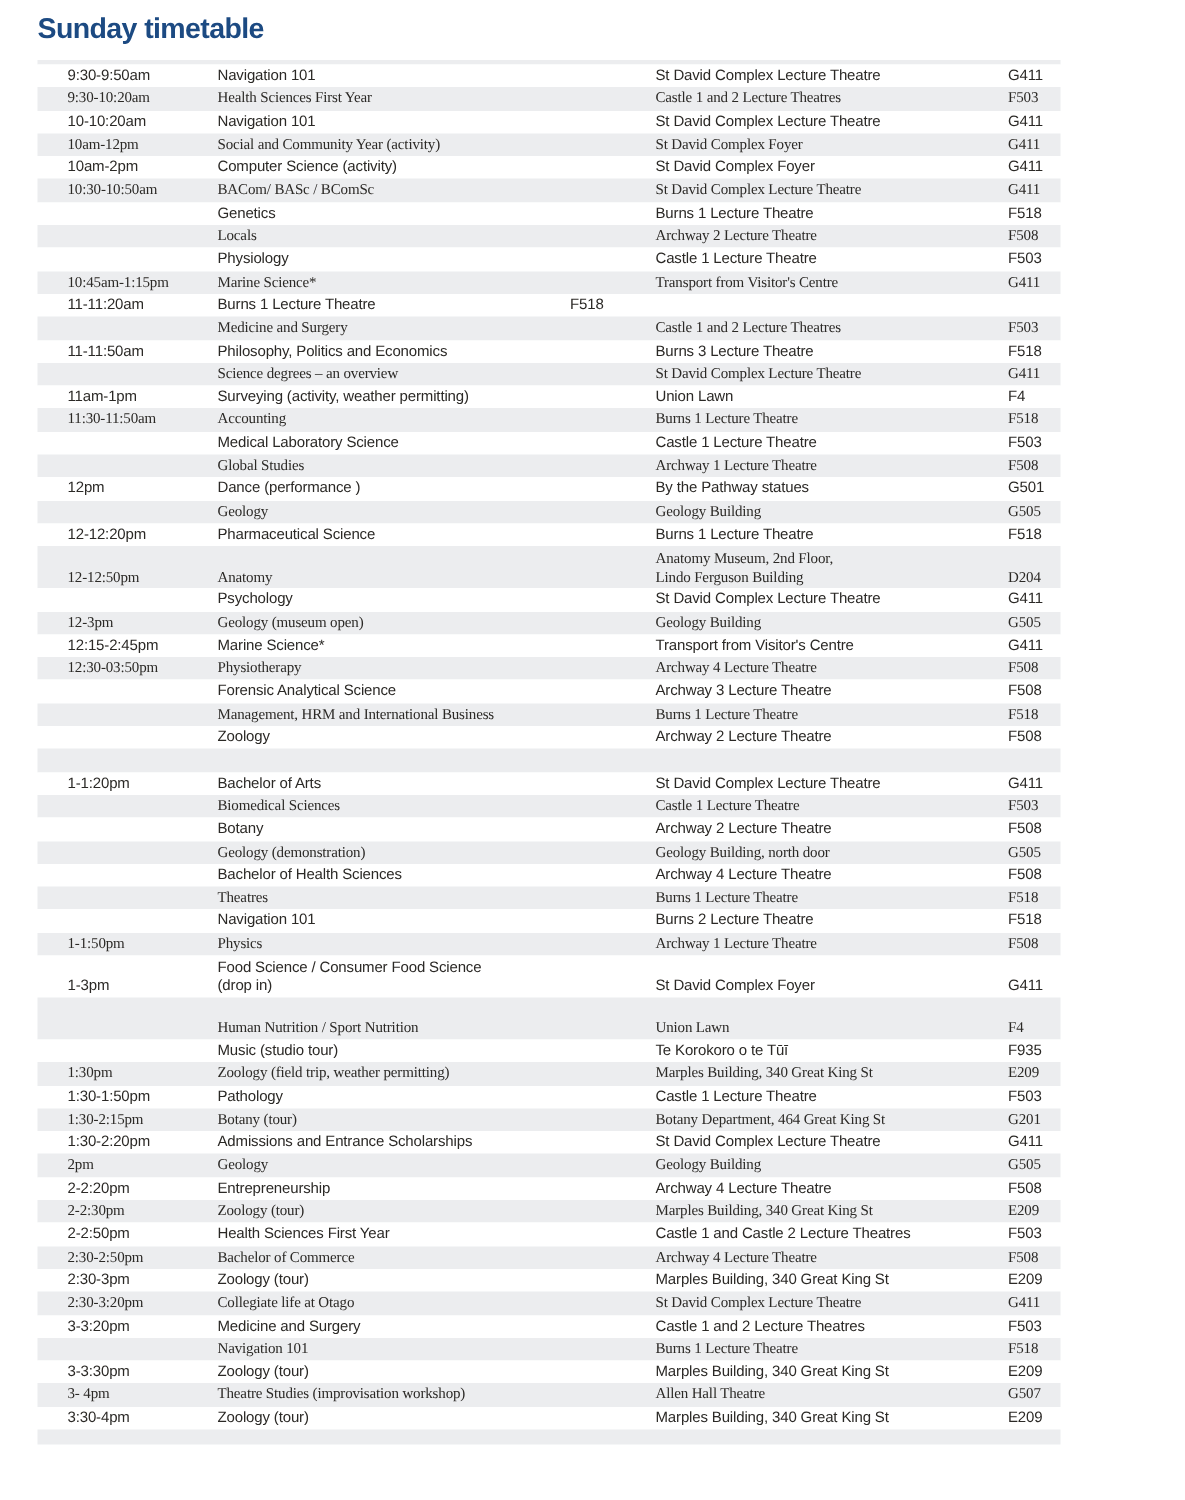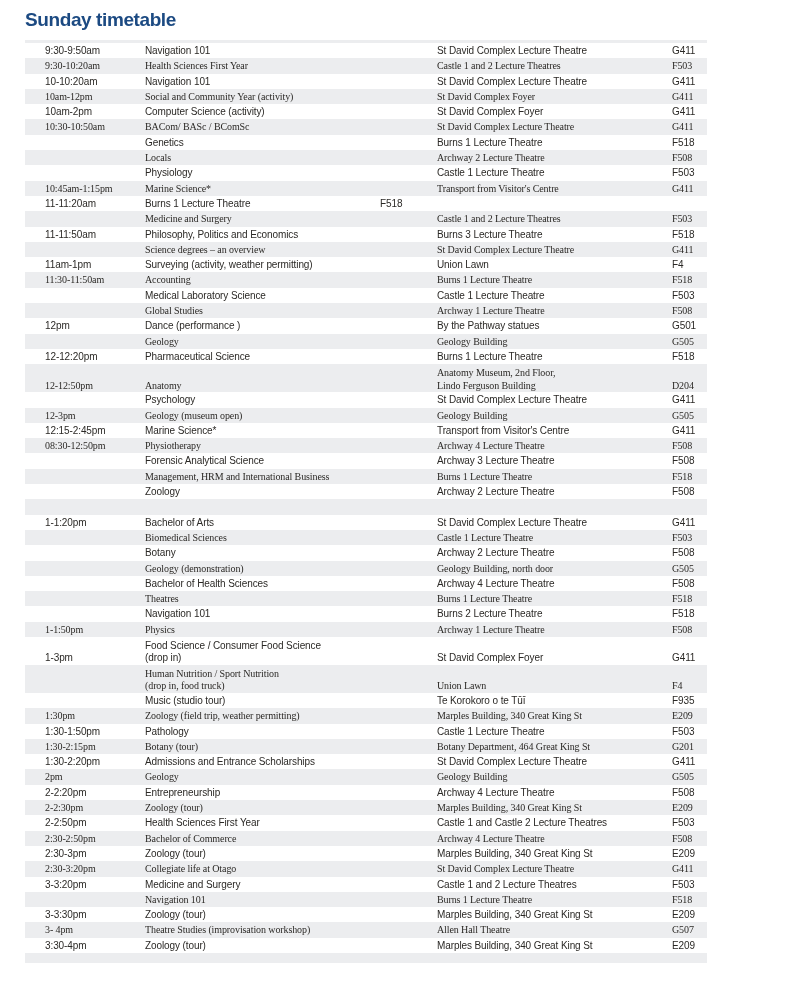--- a/index.html
+++ b/index.html
@@ -383,21 +383,21 @@
         </div>
         <div class="cell location">
           <div class="ln">Transport from Visitor's Centre</div>
         </div>
         <div class="cell code">
           <div class="ln">G411</div>
         </div>
       </div>
       <div class="row gray">
         <div class="cell time">
-          <div class="ln">08:30-12:50pm</div>
+          <div class="ln">12:30-03:50pm</div>
         </div>
         <div class="cell event">
           <div class="ln">Physiotherapy</div>
         </div>
         <div class="cell location">
           <div class="ln">Archway 4 Lecture Theatre</div>
         </div>
         <div class="cell code">
           <div class="ln">F508</div>
         </div>
@@ -571,21 +571,20 @@
         <div class="cell code">
           <div class="ln">G411</div>
         </div>
       </div>
       <div class="row gray tall">
         <div class="cell time">
           <div class="ln"></div>
         </div>
         <div class="cell event">
           <div class="ln">Human Nutrition / Sport Nutrition</div>
-          <div class="ln">(drop in, food truck)</div>
         </div>
         <div class="cell location">
           <div class="ln">Union Lawn</div>
         </div>
         <div class="cell code">
           <div class="ln">F4</div>
         </div>
       </div>
       <div class="row white">
         <div class="cell time">

